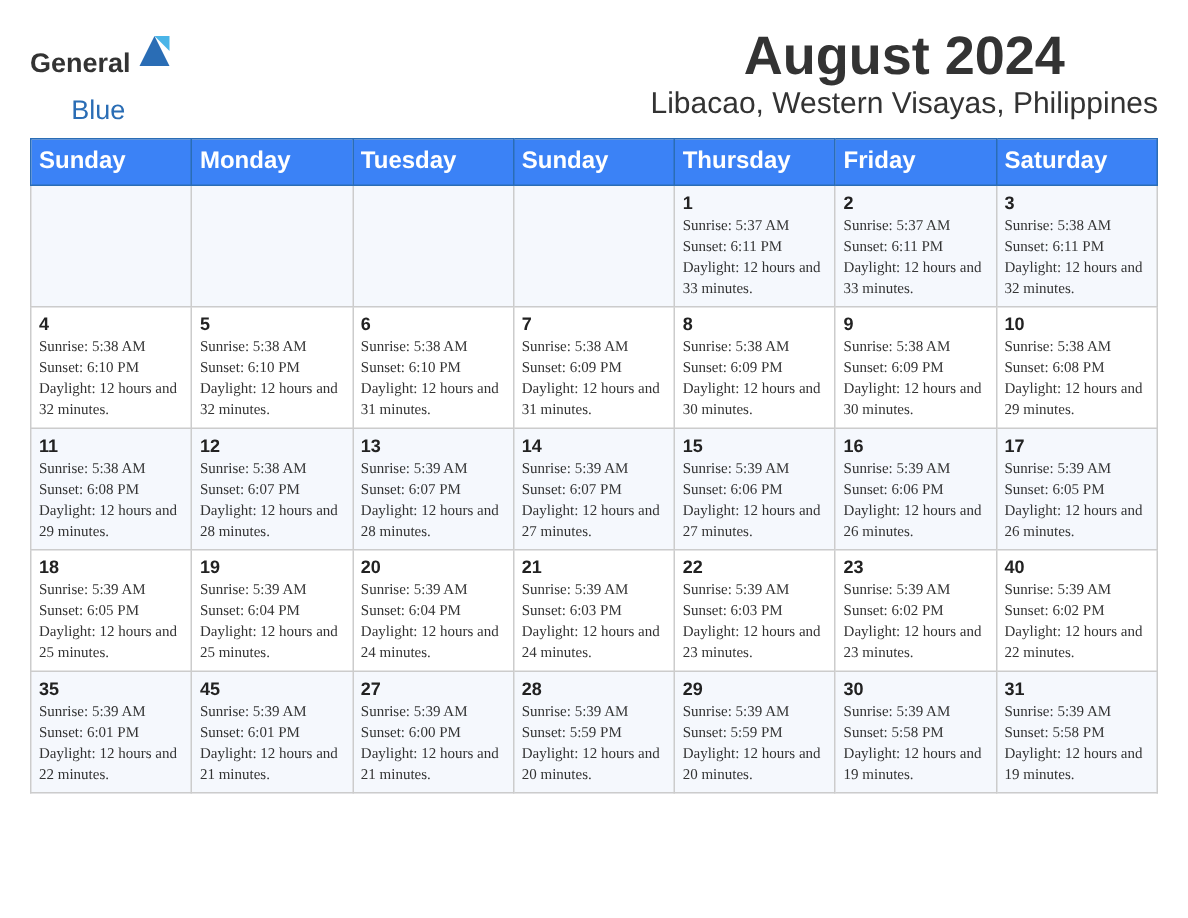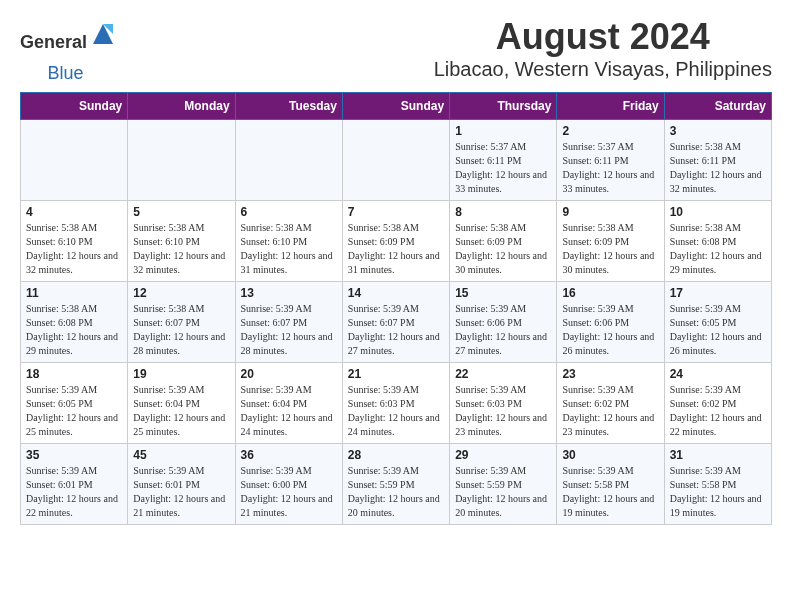--- a/index.html
+++ b/index.html
@@ -38,25 +38,25 @@
     .subtitle {
       font-size: 20px;
       color: #333;
     }
     .calendar {
       width: 100%;
       border-collapse: collapse;
       font-size: 11px;
     }
     .calendar th {
-      background-color: #701a75;
+      background-color: #3b82f6;
       color: #fff;
-      text-align: right;
+      text-align: left;
       padding: 6px 5px;
-      font-size: 12px;
+      font-size: 16px;
       border: 1px solid #2a6db5;
     }
     .calendar td {
       border: 1px solid #ccc;
       vertical-align: top;
       padding: 4px 5px;
       width: calc(100% / 7);
       min-height: 80px;
       background: #fff;
     }
@@ -260,41 +260,41 @@
 Sunset: 6:03 PM
 Daylight: 12 hours and 23 minutes.</div>
         </td>
         <td>
           <div class="day-number">23</div>
           <div class="day-info" style="white-space: pre-line;">Sunrise: 5:39 AM
 Sunset: 6:02 PM
 Daylight: 12 hours and 23 minutes.</div>
         </td>
         <td>
-          <div class="day-number">24</div>
+          <div class="day-number">40</div>
           <div class="day-info" style="white-space: pre-line;">Sunrise: 5:39 AM
 Sunset: 6:02 PM
 Daylight: 12 hours and 22 minutes.</div>
         </td>
       </tr>
       <tr>
         <td>
           <div class="day-number">35</div>
           <div class="day-info" style="white-space: pre-line;">Sunrise: 5:39 AM
 Sunset: 6:01 PM
 Daylight: 12 hours and 22 minutes.</div>
         </td>
         <td>
           <div class="day-number">45</div>
           <div class="day-info" style="white-space: pre-line;">Sunrise: 5:39 AM
 Sunset: 6:01 PM
 Daylight: 12 hours and 21 minutes.</div>
         </td>
         <td>
-          <div class="day-number">36</div>
+          <div class="day-number">27</div>
           <div class="day-info" style="white-space: pre-line;">Sunrise: 5:39 AM
 Sunset: 6:00 PM
 Daylight: 12 hours and 21 minutes.</div>
         </td>
         <td>
           <div class="day-number">28</div>
           <div class="day-info" style="white-space: pre-line;">Sunrise: 5:39 AM
 Sunset: 5:59 PM
 Daylight: 12 hours and 20 minutes.</div>
         </td>

